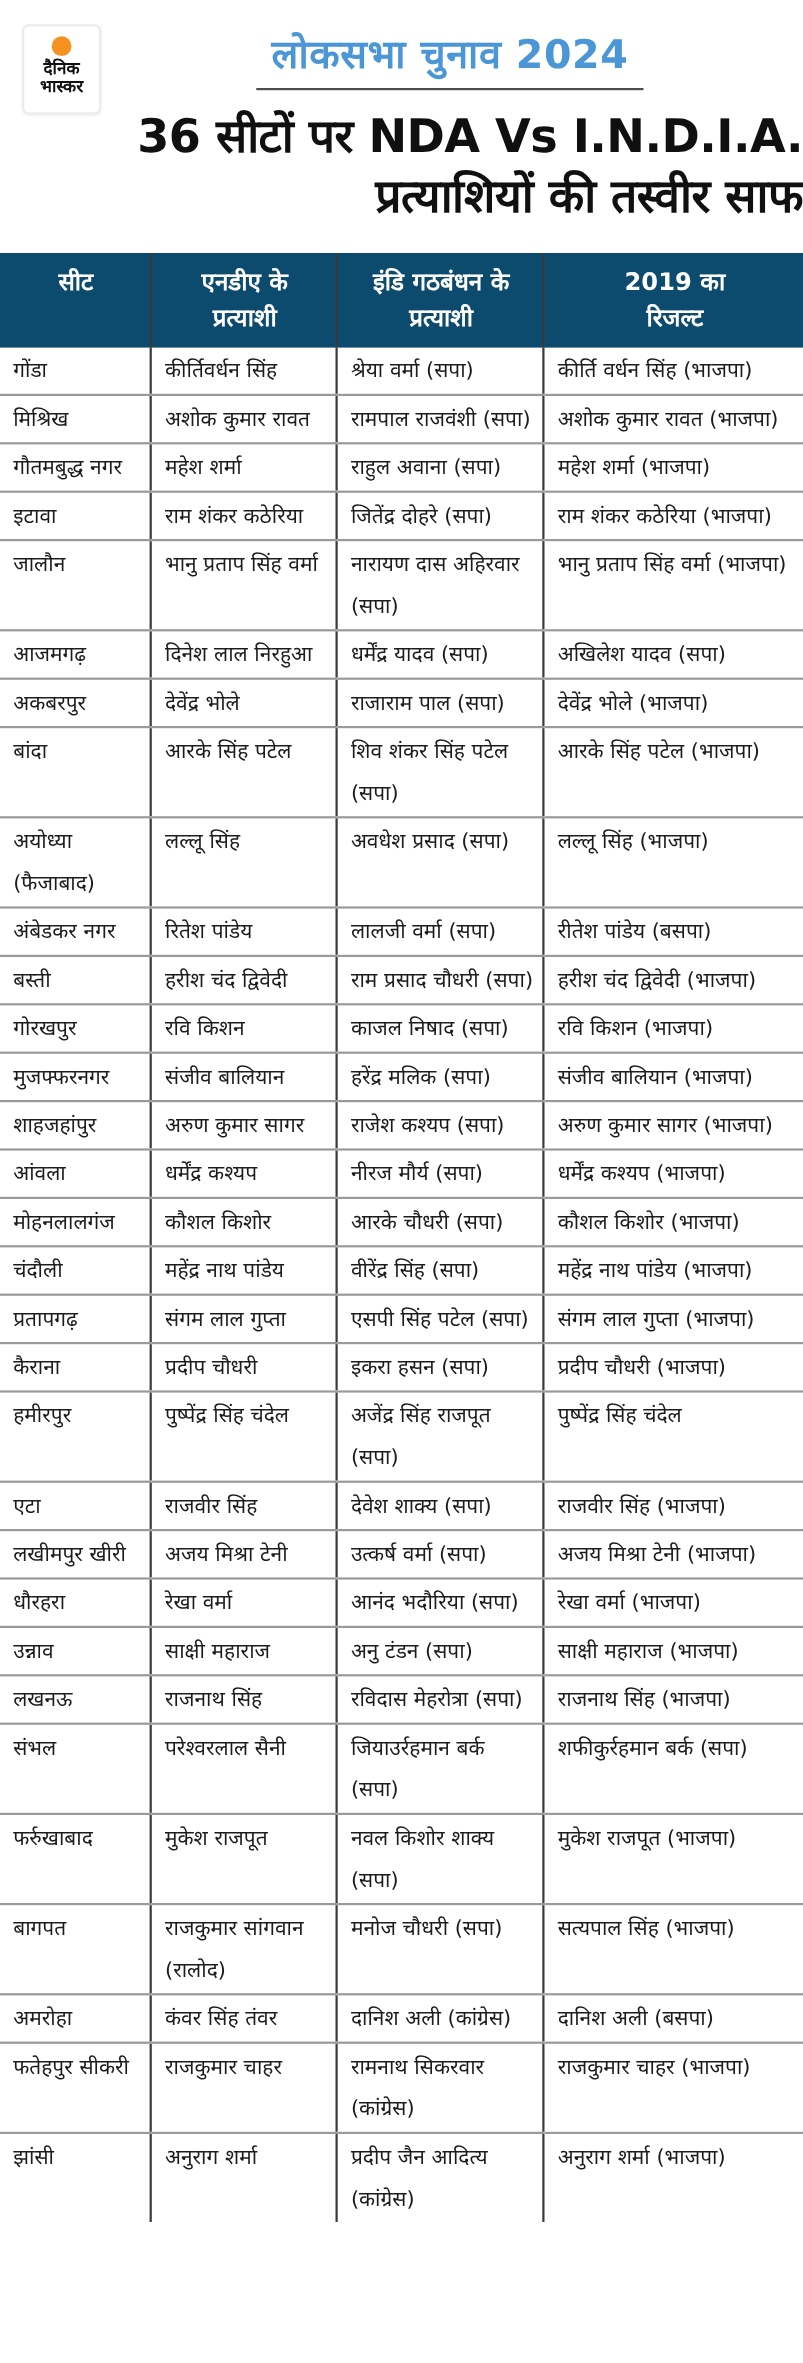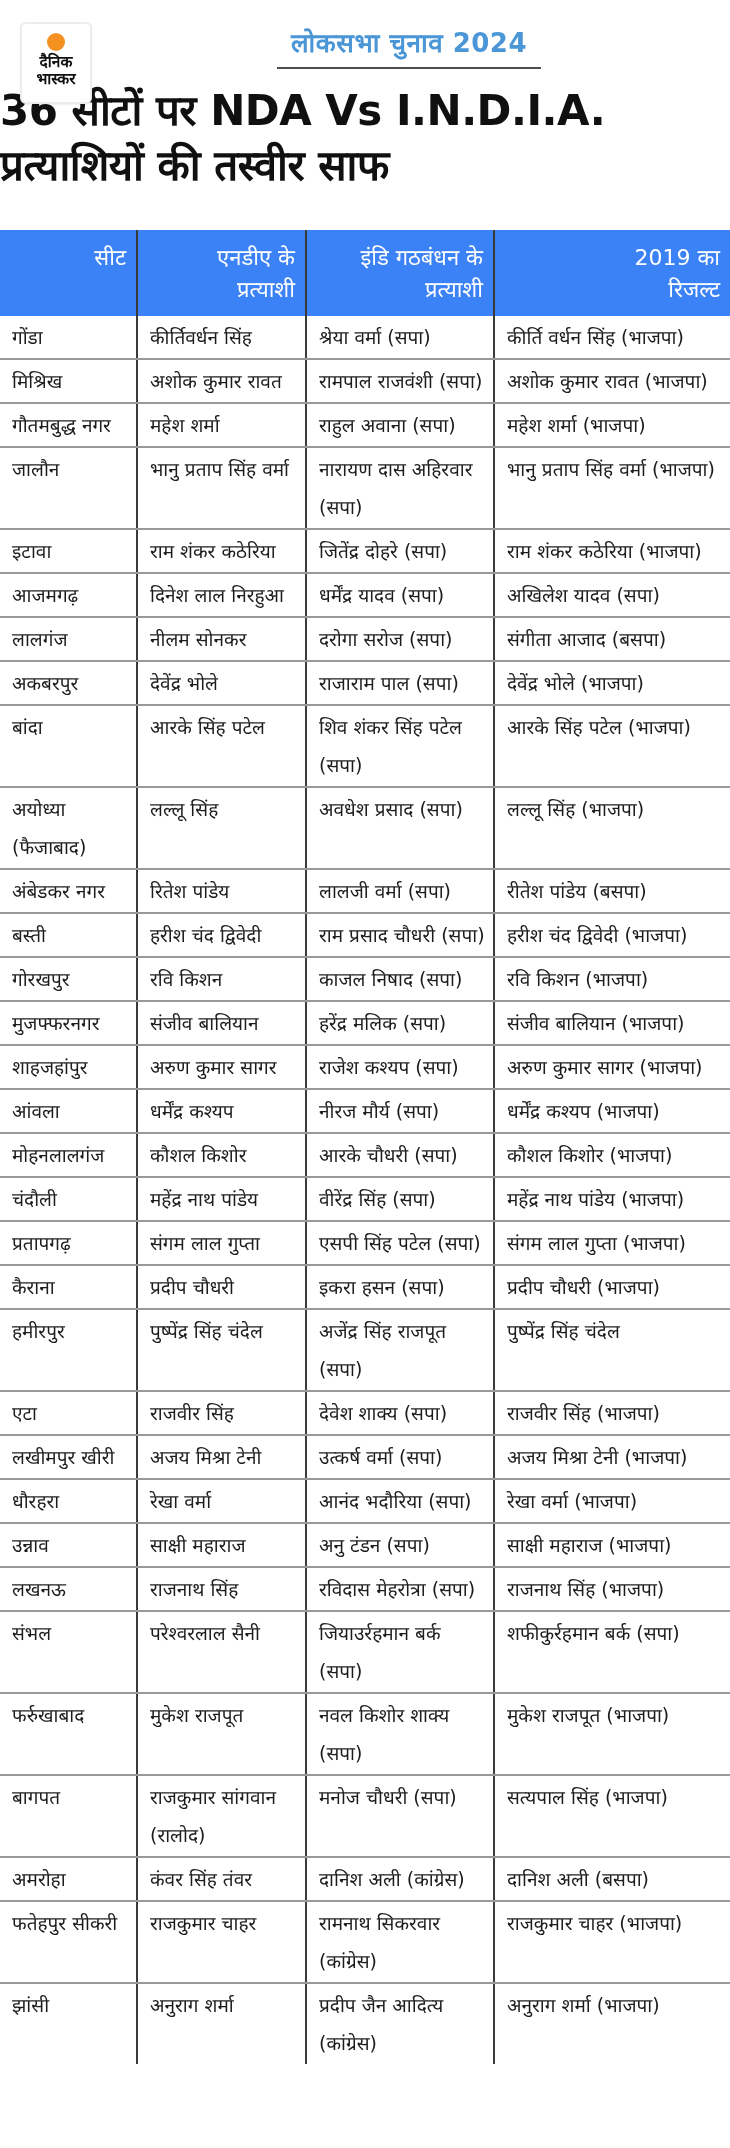--- a/index.html
+++ b/index.html
@@ -14,35 +14,35 @@
     background: #fff; border: 2px solid #ececec; border-radius: 6px;
     text-align: center; box-shadow: 0 1px 2px rgba(0,0,0,.06);
   }
   .logo-sun {
     width: 18px; height: 18px; border-radius: 50%;
     margin: 9px auto 3px auto; background: #f59120;
   }
   .logo-text { font-size: 15.5px; font-weight: bold; color: #111; line-height: 1.12; }
   .title-wrap { text-align: center; padding: 24px 0 0 88px; }
   .page-title {
-    display: inline-block; color: #4a96d6; font-size: 26px; font-weight: bold;
+    display: inline-block; color: #4a96d6; font-size: 36px; font-weight: bold;
     letter-spacing: 0.5px; padding: 0 14px 7px 14px; border-bottom: 2px solid #4d4d4d;
   }
   .headline {
-    margin-top: 14px; text-align: left; color: #101010;
+    margin-top: 14px; text-align: right; color: #101010;
     font-size: 42px; font-weight: bold; line-height: 1.32; letter-spacing: -0.5px;
   }
   table.seats {
     width: 730px; border-collapse: collapse; table-layout: fixed;
   }
   col.c1 { width: 137px; } col.c2 { width: 169px; }
   col.c3 { width: 188px; } col.c4 { width: 236px; }
   thead th {
-    background: #3b82f6; color: #ffffff; text-align: right; vertical-align: top;
-    font-size: 22px; font-weight: normal; line-height: 1.45;
+    background: #0c4a6e; color: #ffffff; text-align: center; vertical-align: top;
+    font-size: 22px; font-weight: bold; line-height: 1.45;
     padding: 12px 10px 10px 12px; white-space: pre-line; height: 84px;
   }
   thead th + th, tbody td + td { border-left: 2px solid #3a3a3a; }
   tbody td {
     font-size: 19px; line-height: 38px; vertical-align: top;
     padding: 2px 8px 2px 12px; border-bottom: 2px solid #9a9a9a;
     color: #1c1c1c;
   }
   tbody tr:last-child td { border-bottom: none; height: 78px; }
 </style>
@@ -95,44 +95,38 @@
         <td>रामपाल राजवंशी (सपा)</td>
         <td>अशोक कुमार रावत (भाजपा)</td>
       </tr>
       <tr>
         <td>गौतमबुद्ध नगर</td>
         <td>महेश शर्मा</td>
         <td>राहुल अवाना (सपा)</td>
         <td>महेश शर्मा (भाजपा)</td>
       </tr>
       <tr>
+        <td>इटावा</td>
+        <td>राम शंकर कठेरिया</td>
+        <td>जितेंद्र दोहरे (सपा)</td>
+        <td>राम शंकर कठेरिया (भाजपा)</td>
+      </tr>
+      <tr>
         <td>जालौन</td>
         <td>भानु प्रताप सिंह वर्मा</td>
         <td>नारायण दास अहिरवार (सपा)</td>
         <td>भानु प्रताप सिंह वर्मा (भाजपा)</td>
       </tr>
       <tr>
-        <td>इटावा</td>
-        <td>राम शंकर कठेरिया</td>
-        <td>जितेंद्र दोहरे (सपा)</td>
-        <td>राम शंकर कठेरिया (भाजपा)</td>
-      </tr>
-      <tr>
         <td>आजमगढ़</td>
         <td>दिनेश लाल निरहुआ</td>
         <td>धर्मेंद्र यादव (सपा)</td>
         <td>अखिलेश यादव (सपा)</td>
       </tr>
       <tr>
-        <td>लालगंज</td>
-        <td>नीलम सोनकर</td>
-        <td>दरोगा सरोज (सपा)</td>
-        <td>संगीता आजाद (बसपा)</td>
-      </tr>
-      <tr>
         <td>अकबरपुर</td>
         <td>देवेंद्र भोले</td>
         <td>राजाराम पाल (सपा)</td>
         <td>देवेंद्र भोले (भाजपा)</td>
       </tr>
       <tr>
         <td>बांदा</td>
         <td>आरके सिंह पटेल</td>
         <td>शिव शंकर सिंह पटेल (सपा)</td>
         <td>आरके सिंह पटेल (भाजपा)</td>

